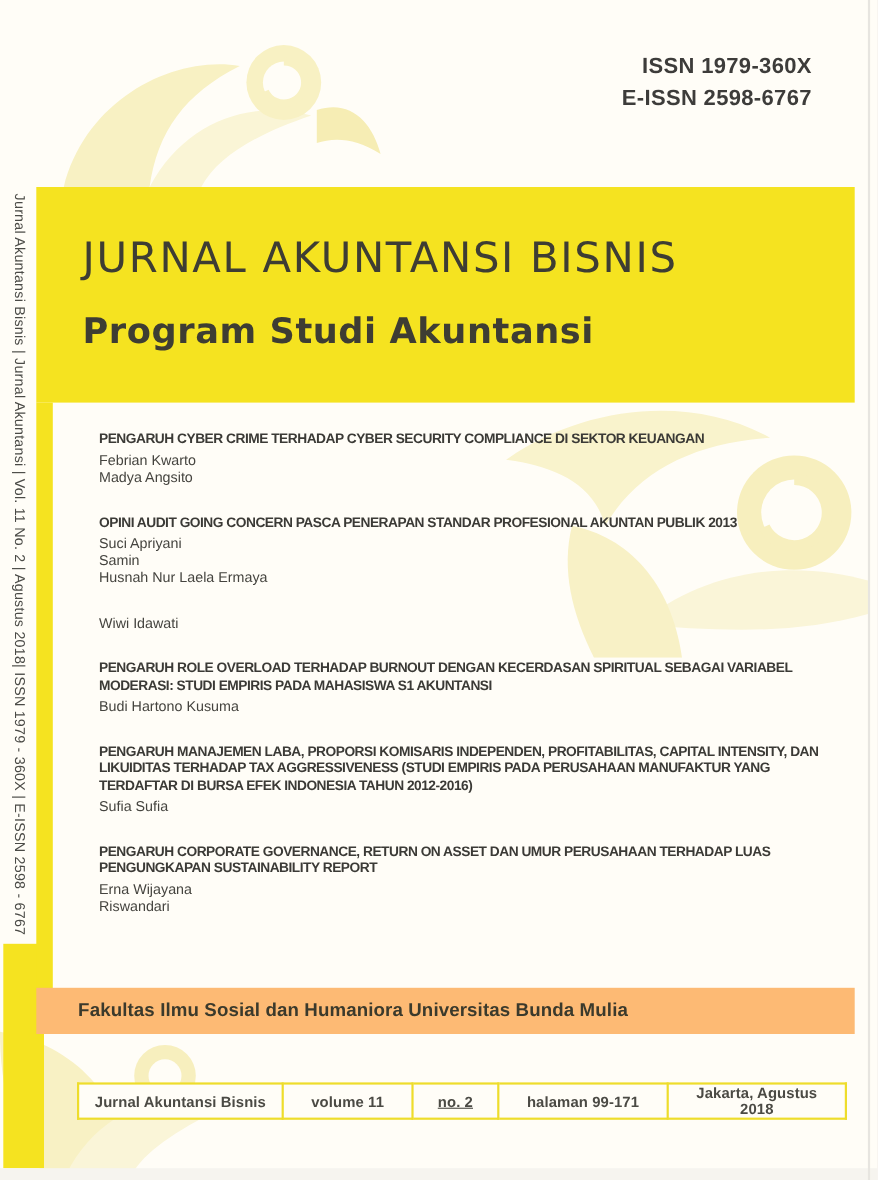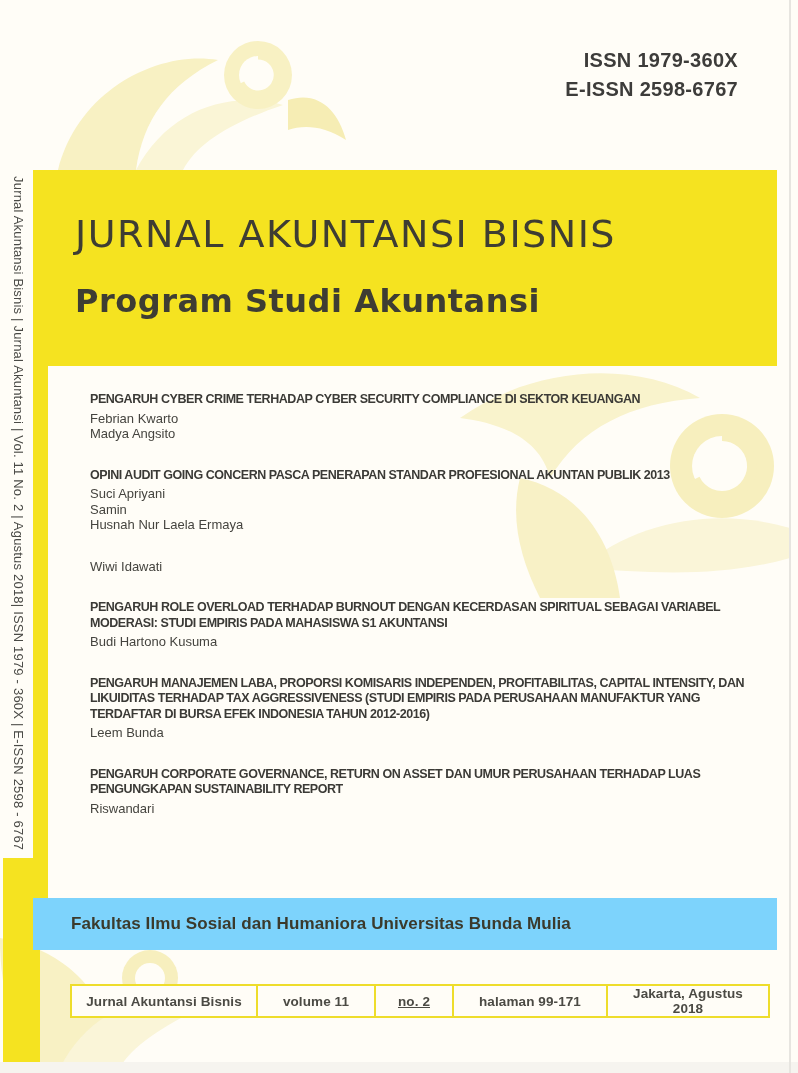--- a/index.html
+++ b/index.html
@@ -55,22 +55,22 @@
   .articles { position:absolute; left:90px; top:392px; width:655px; z-index:2; }
   .article  { margin-bottom:26px; }
   .a-title  {
     font-weight:700; font-size:12.5px; line-height:15.5px;
     letter-spacing:-0.45px; color:#3b3a36; margin-bottom:3px;
     text-transform:none;
   }
   .a-author { font-weight:400; font-size:13px; line-height:15.5px; color:#45443f; }
 
   .faculty-bar {
-    position:absolute; left:33px; top:898px; width:744px; height:52px;
-    background:#7dd3fc; z-index:2; display:flex; align-items:center;
+    position:absolute; left:33px; top:898px; width:744px; height:42px;
+    background:#fdba74; z-index:2; display:flex; align-items:center;
   }
   .faculty-bar span {
     padding-left:38px; font-weight:700; font-size:17px; color:#3b3a2c;
     letter-spacing:0.1px;
   }
 
   .info-table {
     position:absolute; left:70px; top:984px; z-index:2;
     border-collapse:collapse;
   }
@@ -141,24 +141,25 @@
       </div>
       <div class="article">
         <div class="a-author">Wiwi Idawati</div>
       </div>
       <div class="article">
         <div class="a-title">PENGARUH ROLE OVERLOAD TERHADAP BURNOUT DENGAN KECERDASAN SPIRITUAL SEBAGAI VARIABEL MODERASI: STUDI EMPIRIS  PADA MAHASISWA S1 AKUNTANSI</div>
         <div class="a-author">Budi Hartono Kusuma</div>
       </div>
       <div class="article">
         <div class="a-title">PENGARUH MANAJEMEN LABA, PROPORSI KOMISARIS INDEPENDEN, PROFITABILITAS, CAPITAL INTENSITY, DAN LIKUIDITAS TERHADAP TAX AGGRESSIVENESS (STUDI EMPIRIS PADA PERUSAHAAN MANUFAKTUR YANG TERDAFTAR DI BURSA EFEK INDONESIA TAHUN 2012-2016)</div>
-        <div class="a-author">Leem Bunda</div>
+        <div class="a-author">Sufia Sufia</div>
       </div>
       <div class="article">
         <div class="a-title">PENGARUH CORPORATE GOVERNANCE, RETURN ON ASSET DAN UMUR PERUSAHAAN TERHADAP LUAS PENGUNGKAPAN  SUSTAINABILITY REPORT</div>
+        <div class="a-author">Erna Wijayana</div>
         <div class="a-author">Riswandari</div>
       </div>
     </div>
 
   <div class="faculty-bar">
     <span>Fakultas Ilmu Sosial dan Humaniora Universitas Bunda Mulia</span>
   </div>
 
   <table class="info-table">
     <tbody>

